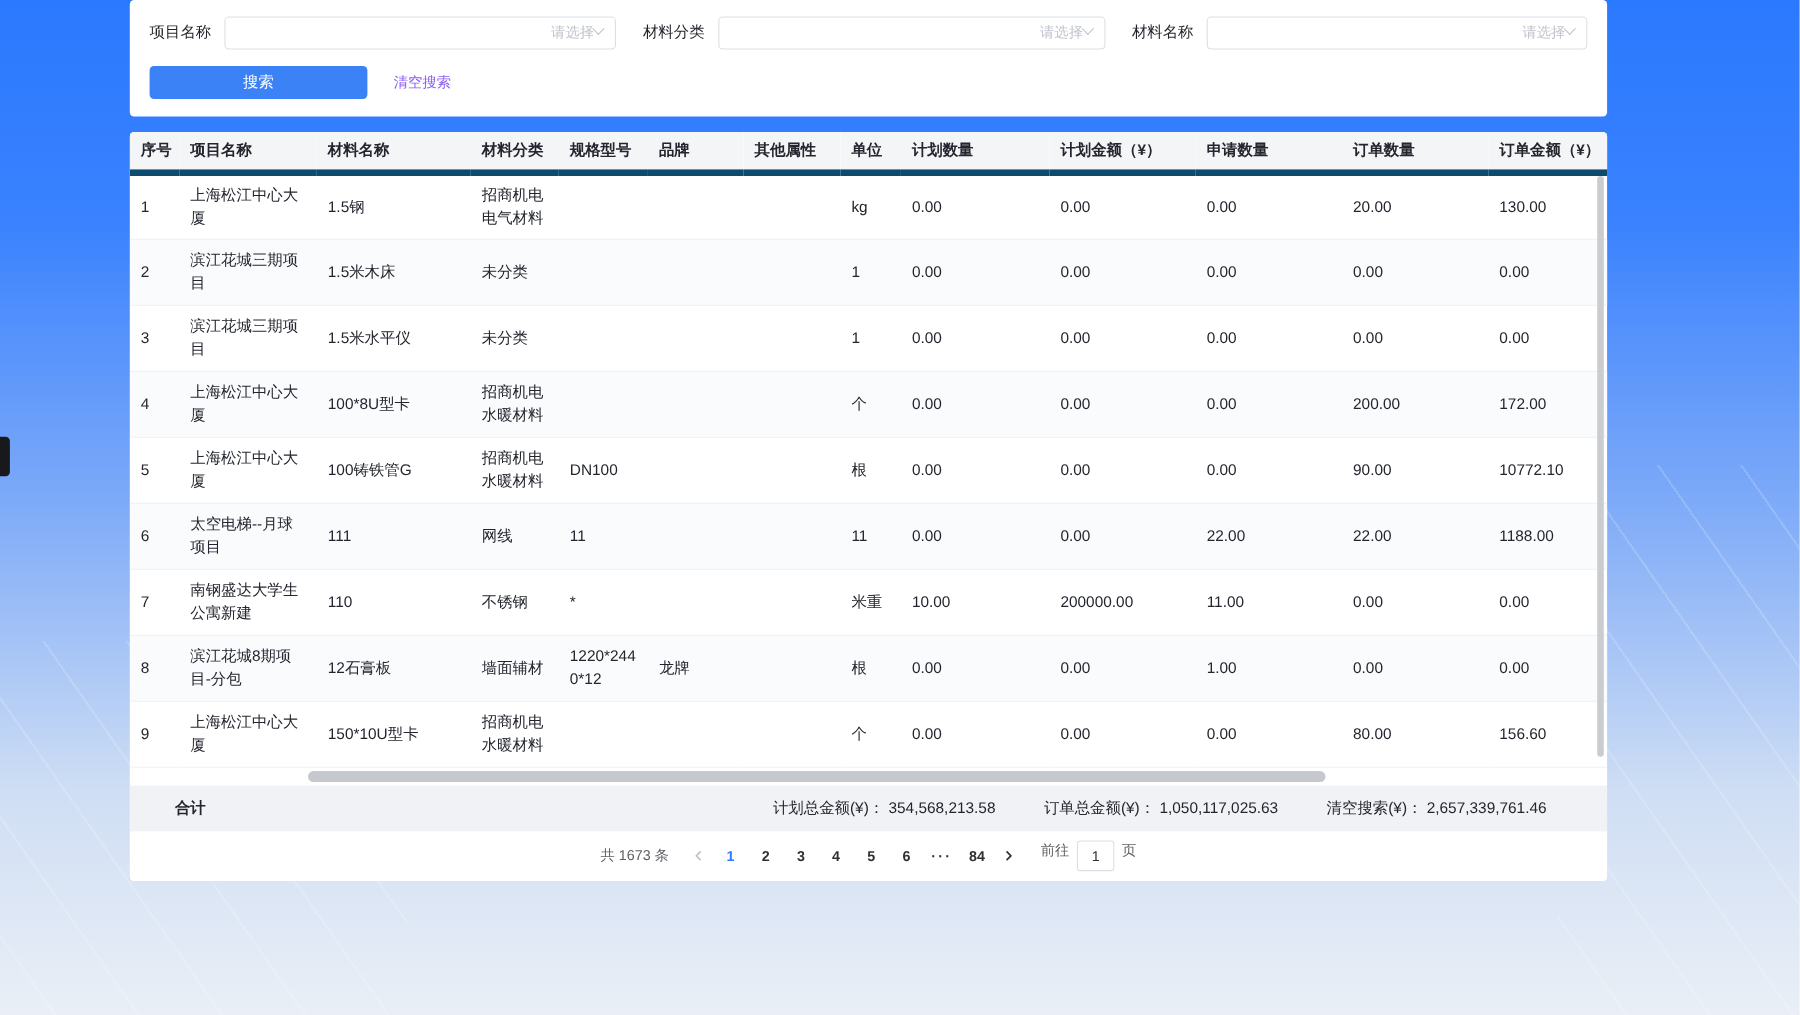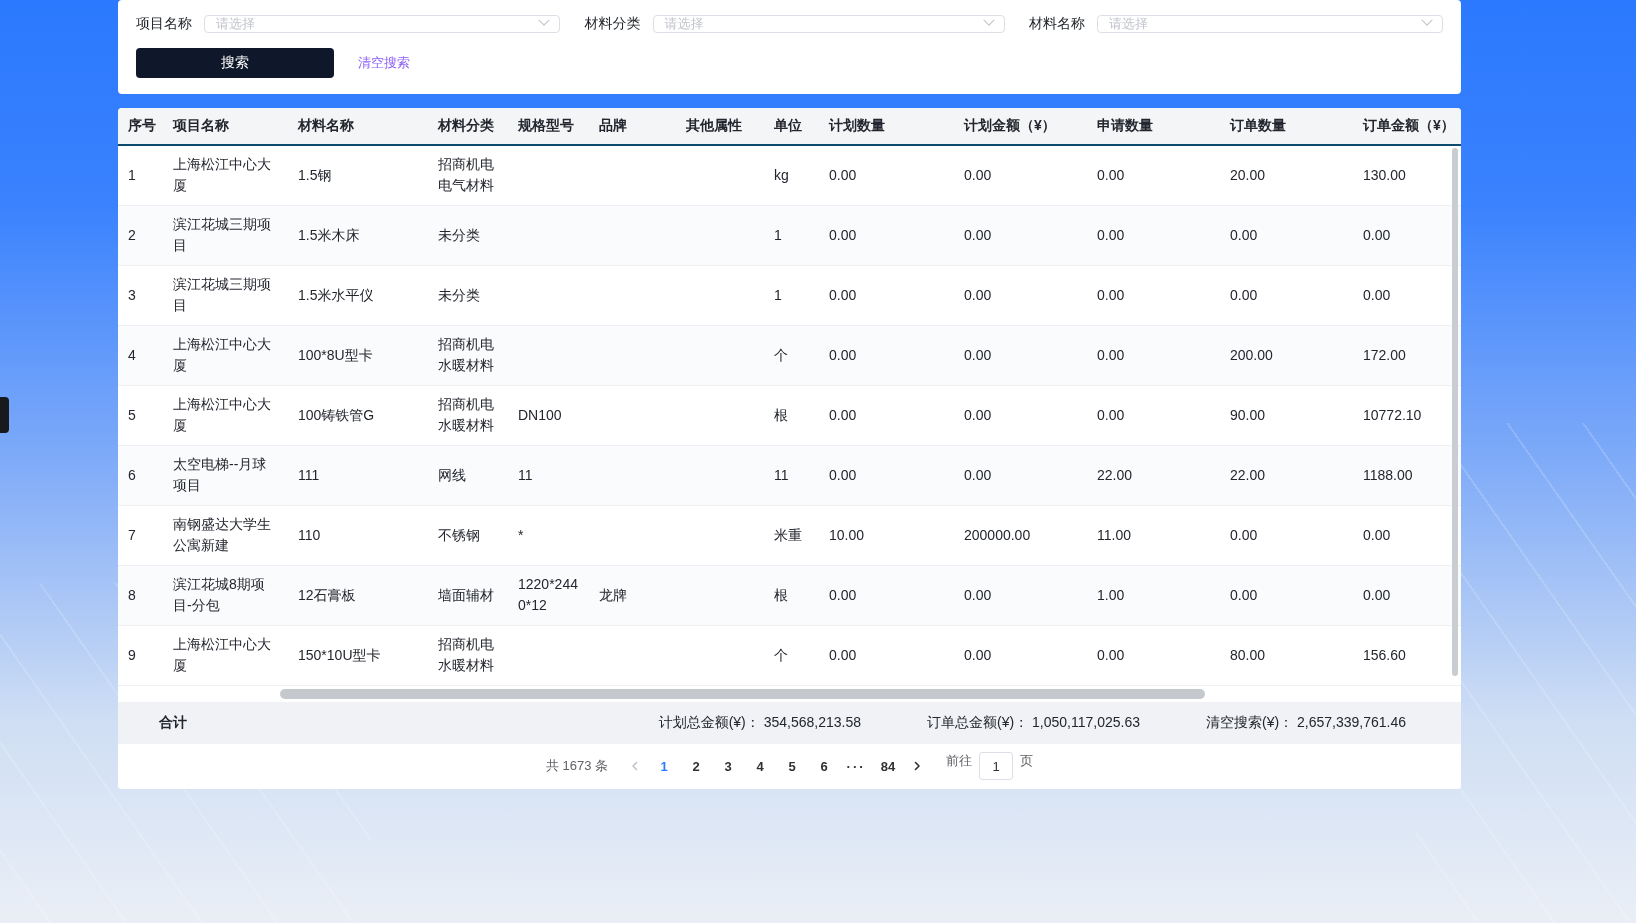--- a/index.html
+++ b/index.html
@@ -33,63 +33,63 @@
     display:flex; align-items:center; gap:7px; font-size:14px; color:#1f2329; cursor:pointer;
     font-family:inherit;
   }
 
   
   .filter-card { background:#fff; border-radius:4px; padding:15px 18px 16px; }
   .filter-row { display:flex; align-items:center; justify-content:space-between; }
   .field { display:flex; align-items:center; gap:12px; }
   .field-label { font-size:14px; color:#1f2329; white-space:nowrap; }
   .select {
-    height:18px; border:1px solid #dcdfe6; border-radius:4px; background:#fff;
-    display:flex; align-items:center; justify-content:space-between; padding:0 11px; cursor:pointer;
+    height:30px; border:1px solid #dcdfe6; border-radius:4px; background:#fff;
+    display:flex; align-items:center; justify-content:flex-end; padding:0 11px; cursor:pointer;
   }
   .sel-1 { width:356px; } .sel-2 { width:352px; } .sel-3 { width:346px; }
   .select .ph { color:#c0c4cc; font-size:13px; }
   .chev {
     width:8px; height:8px; border-right:1.5px solid #c0c4cc; border-bottom:1.5px solid #c0c4cc;
     transform:rotate(45deg) translate(-2px,-2px); margin-top:-3px;
   }
   .filter-actions { margin-top:15px; display:flex; align-items:center; }
   .search-btn {
-    width:198px; height:30px; background:#0f172a; color:#fff; border:none; border-radius:4px;
+    width:198px; height:30px; background:#3b82f6; color:#fff; border:none; border-radius:4px;
     font-size:14px; cursor:pointer; font-family:inherit;
   }
   .clear-link { margin-left:24px; color:#8b5cf6; font-size:13px; cursor:pointer; text-decoration:none; }
 
   
   .table-card { margin-top:14px; background:#fff; border-radius:4px; position:relative; overflow:hidden; }
   table { border-collapse:collapse; table-layout:fixed; width:1365px; font-size:14px; }
   thead th {
     height:37px; background:#f4f5f7; color:#23262e; font-weight:600; text-align:left;
-    padding:0 10px; border-bottom:2px solid #0c4a6e; white-space:nowrap; overflow:hidden;
+    padding:0 10px; border-bottom:6px solid #0c4a6e; white-space:nowrap; overflow:hidden;
   }
   tbody td {
     height:60px; padding:4px 10px; border-bottom:1px solid #eef0f4; color:#23262e;
     line-height:21px; vertical-align:middle; word-break:break-all; overflow:hidden;
   }
   tbody tr:nth-child(even) { background:#fafbfc; }
 
   .vthumb {
     position:absolute; right:3px; top:40px; width:6px; height:528px;
     background:#c9ccd1; border-radius:3px; z-index:6; cursor:pointer;
   }
   .hscroll { height:16px; position:relative; background:#fff; }
   .hthumb {
     position:absolute; left:162px; top:3px; width:925px; height:10px;
     background:#c5c8cd; border-radius:5px; cursor:pointer;
   }
 
   
   .summary-bar { height:42px; background:#f0f2f5; display:flex; align-items:center; padding:0 13px; font-size:14px; color:#23262e; }
   .summary-total { font-weight:700;margin-left:28px; }
-  .summary-items { margin-left:auto; display:flex; gap:66px; padding-right:42px; }
+  .summary-items { margin-left:auto; display:flex; gap:44px; padding-right:42px; }
   .summary-item { white-space:nowrap; }
 
   
   .pagination { height:45px; display:flex; align-items:center; justify-content:center; font-size:13px; color:#606266; background:#fff; }
   .pag-total { margin-right:14px; }
   .arrow-btn { width:26px; height:26px; display:flex; align-items:center; justify-content:center; cursor:pointer; background:none; border:none; padding:0; }
   .pages { display:flex; align-items:center; }
   .pagenum { min-width:32px; text-align:center; font-weight:600; color:#303133; cursor:pointer; font-size:13px; }
   .pagenum.active { color:#2b7cff; }
   .pagenum.ellipsis { letter-spacing:2px; }

